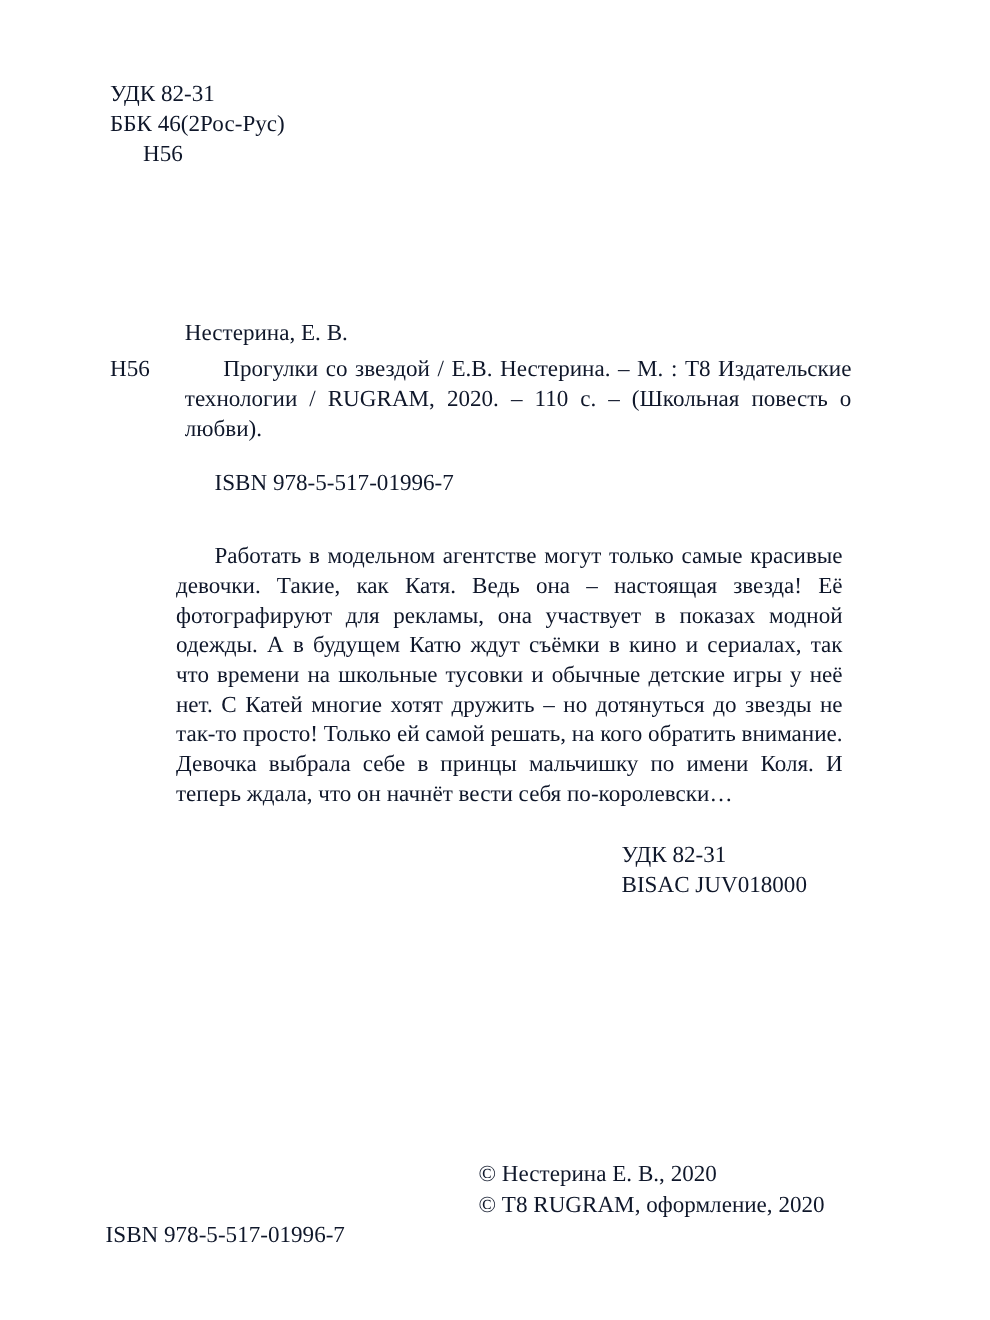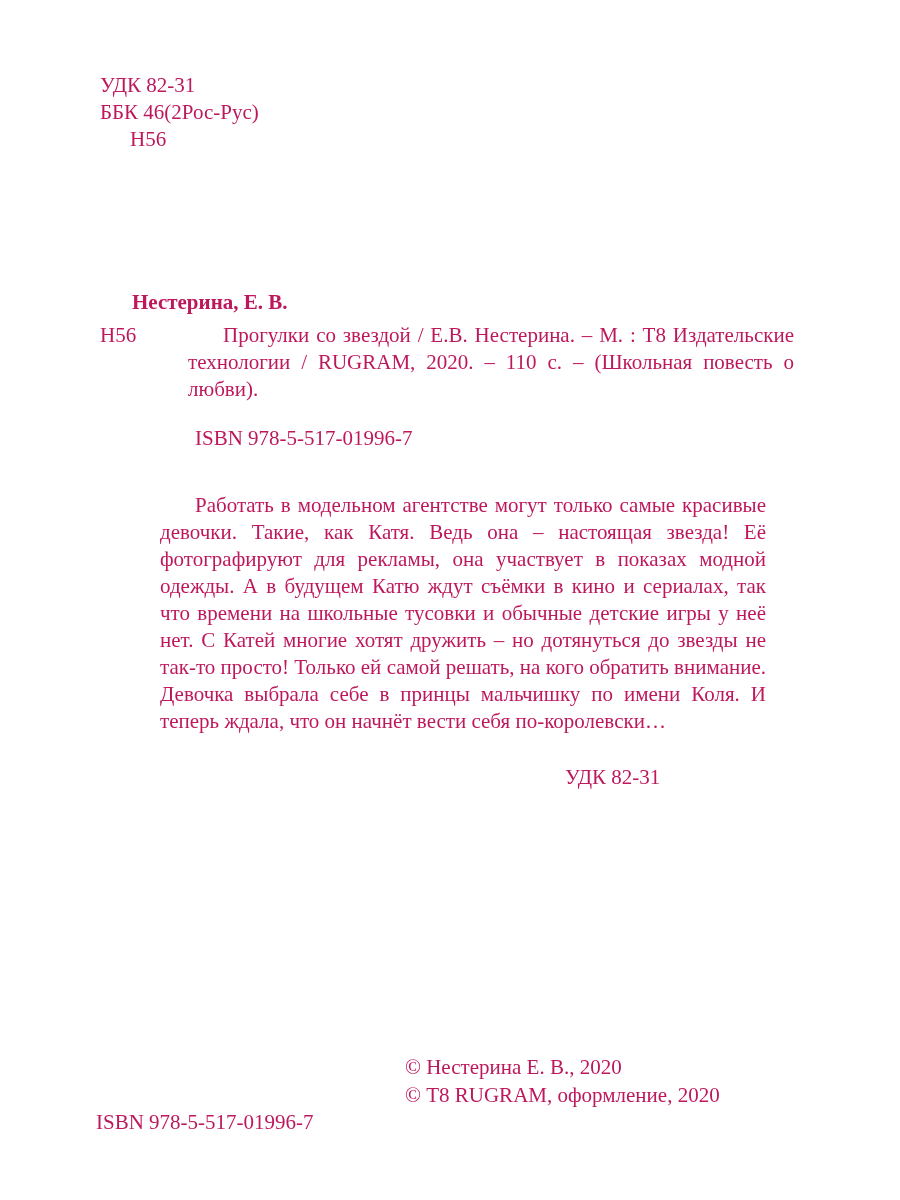--- a/index.html
+++ b/index.html
@@ -5,57 +5,57 @@
   * { margin: 0; padding: 0; box-sizing: border-box; }
   html, body { background: #ffffff; }
   .page {
     position: relative;
     width: 900px;
     height: 1200px;
     background: #ffffff;
     font-family: "Liberation Serif", "DejaVu Serif", serif;
     font-size: 21px;
     line-height: 27px;
-    color: #be185d;
+    color: #0f172a;
     overflow: hidden;
   }
   .abs { position: absolute; }
 
   
   .top-block { left: 100px; top: 72px; }
   .top-block .code-indent { padding-left: 30px; }
 
   
   .catalog { left: 100px; top: 289px; width: 666px; }
-  .catalog .author { margin-left: 32px; font-weight: bold; }
+  .catalog .author { margin-left: 68px; font-weight: normal; }
   .catalog .entry-row { position: relative; margin-top: 6px; }
   .catalog .entry-code { position: absolute; left: 0; top: 0; }
   .catalog .entry {
-    margin-left: 88px;
+    margin-left: 68px;
     width: 606px;
     text-indent: 35px;
     text-align: justify;
   }
   .catalog .isbn-line { margin-left: 95px; margin-top: 22px; }
 
   
   .annotation {
     left: 160px;
     top: 492px;
     width: 606px;
     text-indent: 35px;
     text-align: justify;
   }
 
   
   .right-block { left: 565px; top: 764px; }
 
   
   .copyright-block { left: 405px; top: 1054px; }
-  .copyright-block div { margin-bottom: 1px; }
+  .copyright-block div { margin-bottom: 1px; margin-left: 30px; }
 
   
   .bottom-isbn { left: 96px; top: 1109px; }
 </style>
 </head>
 <body>
 
 <div class="page">
 
   <div class="abs top-block">
@@ -70,20 +70,21 @@
       <span class="entry-code">Н56</span>
       <p class="entry">Прогулки со звездой / Е.В. Нестерина. – М. : Т8 Издательские технологии / RUGRAM, 2020. – 110 с. – (Школьная повесть о любви).</p>
     </div>
     <p class="isbn-line">ISBN 978-5-517-01996-7</p>
   </div>
 
   <p class="abs annotation">Работать в модельном агентстве могут только самые красивые девочки. Такие, как Катя. Ведь она – настоящая звезда! Её фотографируют для рекламы, она участвует в показах модной одежды. А в будущем Катю ждут съёмки в кино и сериалах, так что времени на школьные тусовки и обычные детские игры у неё нет. С Катей многие хотят дружить – но дотянуться до звезды не так-то просто! Только ей самой решать, на кого обратить внимание. Девочка выбрала себе в принцы мальчишку по имени Коля. И теперь ждала, что он начнёт вести себя по-королевски…</p>
 
   <div class="abs right-block">
     <div>УДК 82-31</div>
+    <div>BISAC JUV018000</div>
   </div>
 
   <div class="abs copyright-block">
     <div>© Нестерина Е. В., 2020</div>
     <div>© Т8 RUGRAM, оформление, 2020</div>
   </div>
 
   <div class="abs bottom-isbn">ISBN 978-5-517-01996-7</div>
 
 </div>

